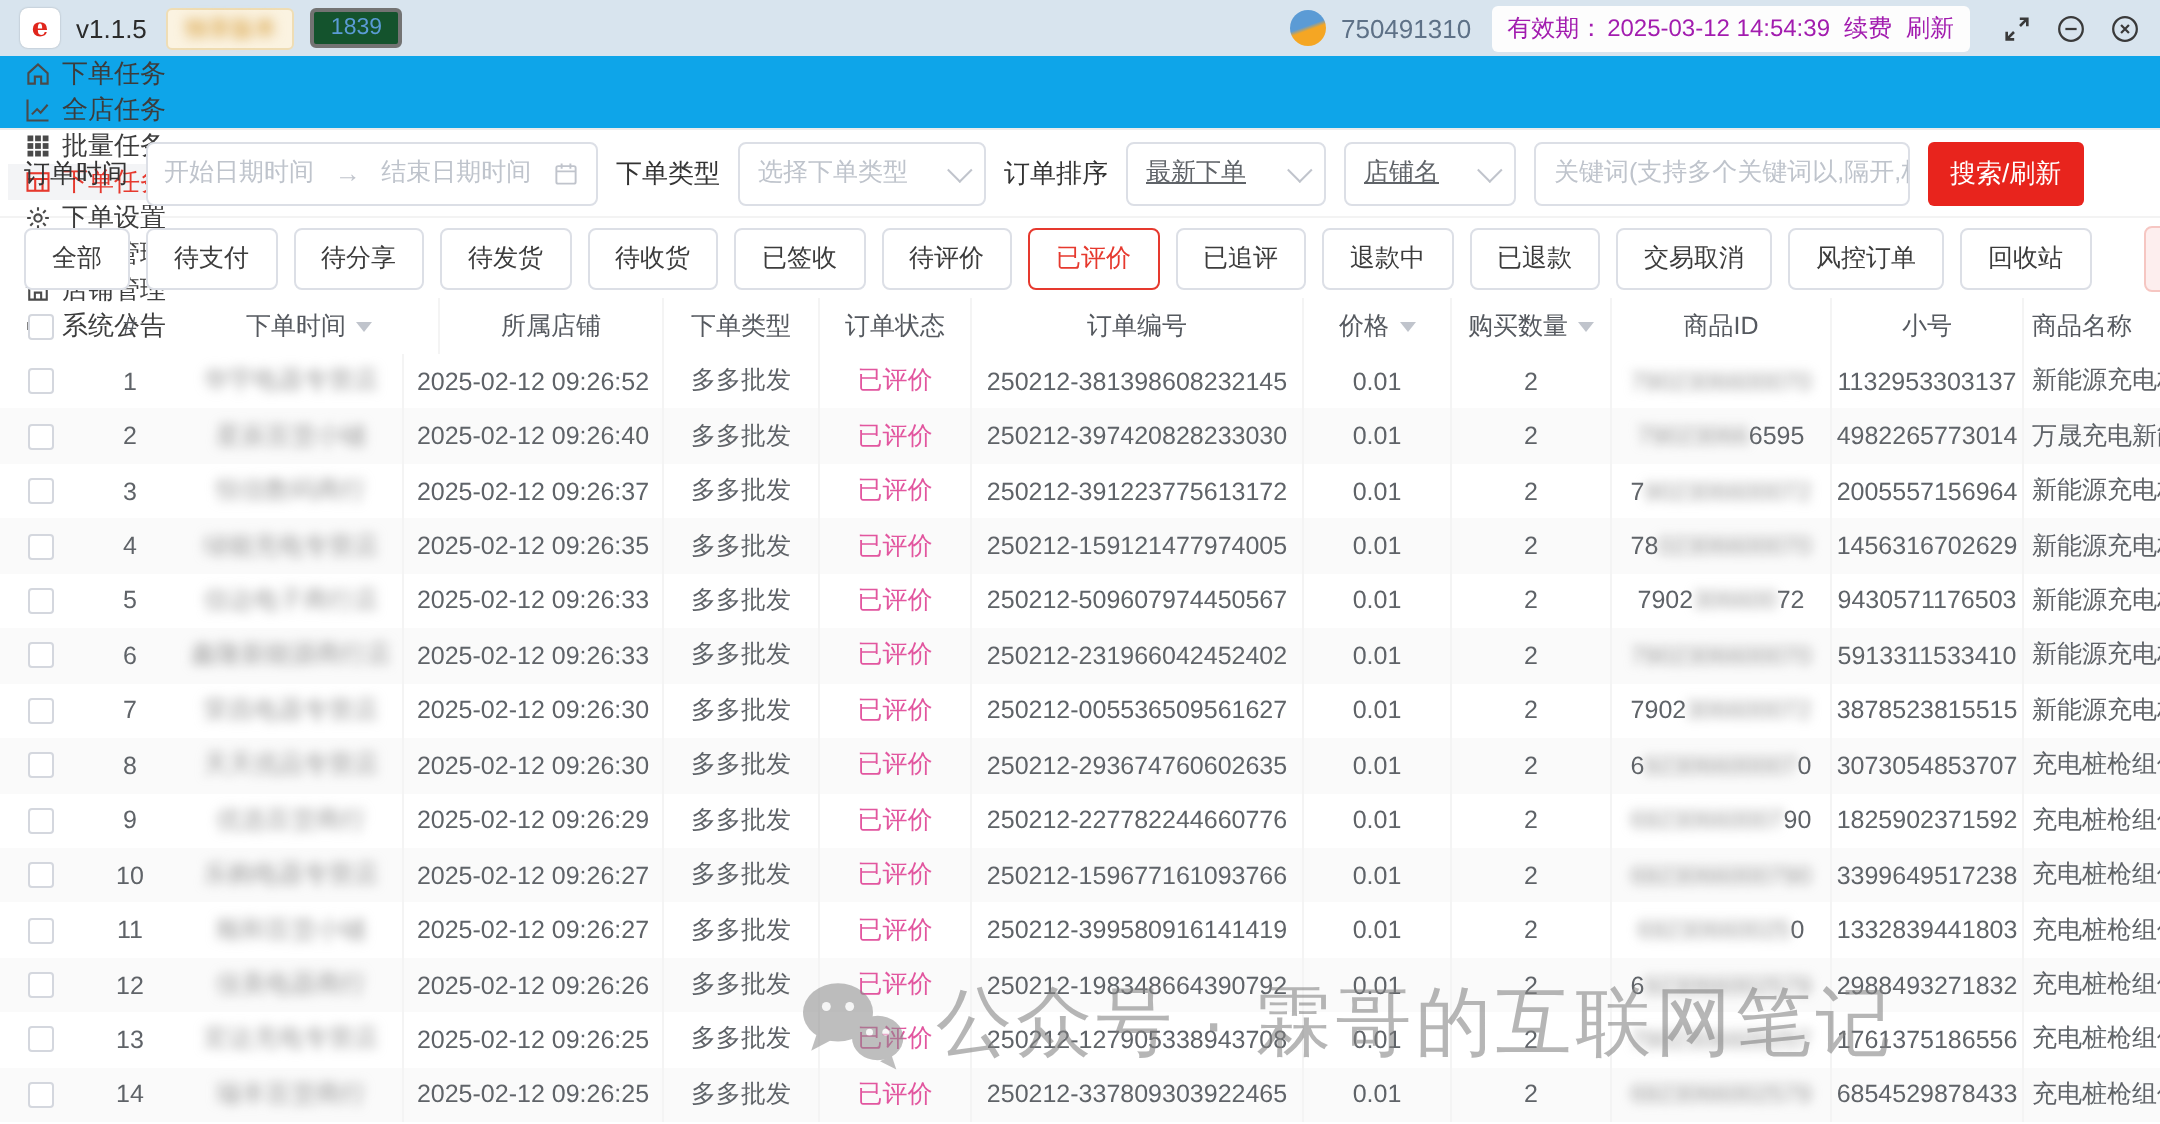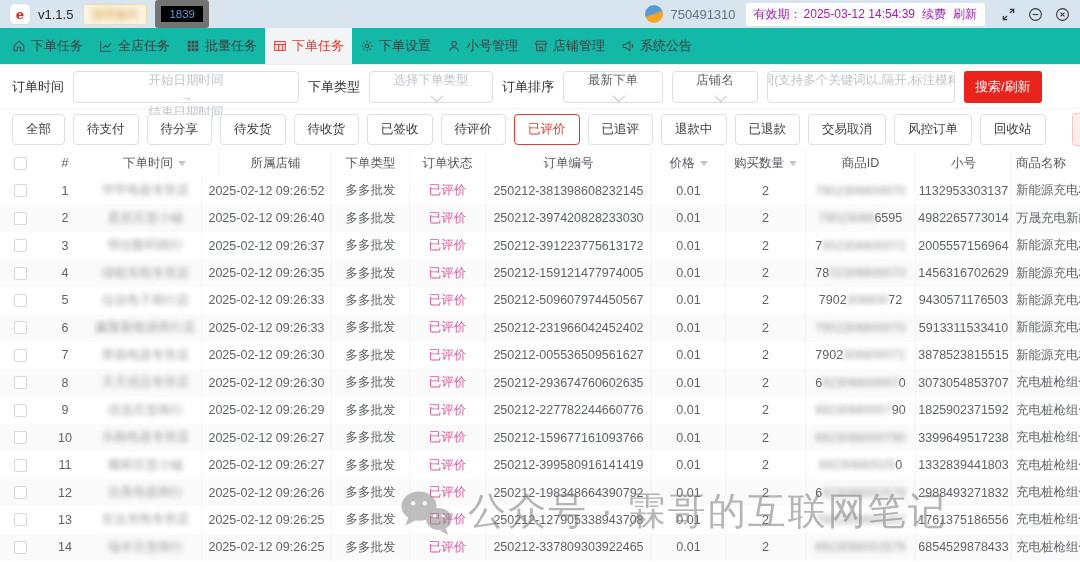--- a/index.html
+++ b/index.html
@@ -7,52 +7,52 @@
   body { font-family:"Liberation Sans","DejaVu Sans",sans-serif; color:#333; }
   .app { position:relative; width:1080px; height:562px; overflow:hidden; background:#fff; }
 
   
   .topbar { height:28px; background:#d8e4ee; display:flex; align-items:center; padding:0 10px; font-size:12.5px; }
   .logo-box { width:20px; height:20px; background:#fff; border-radius:4px; display:flex; align-items:center; justify-content:center; margin-right:8px; box-shadow:0 0 1px rgba(0,0,0,.25); }
   .logo-e { color:#e0261c; font-weight:bold; font-size:13px; font-family:"DejaVu Serif",serif; line-height:1; }
   .ver { font-size:13px; color:#2b2b2b; margin-right:10px; }
   .badge { border-radius:3px; padding:2px 8px; font-size:11.5px; margin-right:8px; }
   .badge.orange { background:#fbf3e1; border:1px solid #efddb4; color:#d3962e; }
-  .badge.blue { background:#000000; border:6px solid #737373; color:#5b9bd5;text-align:right; }
+  .badge.blue { background:#14532d; border:2px solid #737373; color:#5b9bd5;text-align:right; }
   .masked { filter:blur(3px); }
   .masked-soft { filter:blur(2.6px); color:#9a9a9a; }
   .topbar .spacer { flex:1; }
   .avatar { width:18px; height:18px; border-radius:50%; background:linear-gradient(160deg,#5b9bd5 45%,#f5a623 55%); margin-right:7px; }
   .account-id { color:#5e7187; font-size:13px; margin-right:10px; }
   .validity-pill { background:#fdfdfd; border-radius:3px; padding:3px 8px; font-size:12px; color:#a21caf; display:flex; gap:7px; align-items:center; }
   .pill-link { cursor:pointer; }
   .win-icons { display:flex; align-items:center; gap:12px; margin-left:16px; color:#3a3a3a; }
   .win-icons .wicon { width:15px; height:15px; display:inline-block; }
   .win-icons svg { width:100%; height:100%; }
 
   
-  .nav { height:37px; background:#14b8a6; border-bottom:1px solid #ececec; display:flex; align-items:stretch; padding-left:4px; }
+  .nav { height:37px; background:#0ea5e9; border-bottom:1px solid #ececec; display:flex; align-items:stretch; padding-left:4px;flex-direction:column; }
   .nav-item { width:87px; display:flex; align-items:center; justify-content:center; gap:5px; font-size:13px; color:#3c3c3c; cursor:pointer; }
   .nav-item .nicon { width:14px; height:14px; display:inline-block; color:#4a4a4a; }
   .nav-item .nicon svg { width:100%; height:100%; }
   .nav-item.active { background:#f3f4f6; color:#e6392e; }
   .nav-item.active .nicon { color:#e6392e; }
 
   
   .filters { height:44px; display:flex; align-items:center; gap:9px; padding:0 12px; border-bottom:1px solid #f3f3f3; }
   .flabel { font-size:13px; color:#333; white-space:nowrap; }
-  .ctrl { height:32px; border:1px solid #dcdfe6; border-radius:4px; background:#fff; display:flex; align-items:center; font-size:12.5px; color:#bfc4cc;flex-direction:column; }
+  .ctrl { height:32px; border:1px solid #dcdfe6; border-radius:4px; background:#fff; display:flex; align-items:center; font-size:12.5px; color:#bfc4cc; }
   .date-range { width:226px; justify-content:space-between; padding:0 8px; }
   .date-range .ph { color:#bfc4cc; }
   .date-range .arrow { color:#c0c4cc; font-size:13px; }
   .cicon { width:14px; height:14px; color:#c0c4cc; }
   .cicon svg { width:100%; height:100%; }
   .select { justify-content:space-between; padding:0 9px; }
   .select .val { color:#bfc4cc; }
-  .select.filled .val { color:#5f6368; }
+  .select.filled .val { color:#5f6368;text-decoration:underline; }
   .chev { width:9px; height:9px; border-right:1.4px solid #c0c4cc; border-bottom:1.4px solid #c0c4cc; transform:rotate(45deg) translateY(-2px); margin-left:8px; }
   .kw-input { width:188px; padding:0 9px; overflow:hidden; white-space:nowrap; }
   .btn-search { height:32px; background:#e8241d; color:#fff; font-size:13px; border:none; border-radius:3px; padding:0 11px; cursor:pointer; white-space:nowrap; }
 
   
   .status-row { height:40px; display:flex; align-items:center; padding:0 12px; gap:8px; }
   .stab { border:1px solid #dcdfe6; border-radius:4px; background:#fff; font-size:12.5px; color:#3c3c3c; padding:6px 13px; cursor:pointer; white-space:nowrap; }
   .stab.active { color:#e6392e; border-color:#e6392e; }
   .info-ic { width:17px; height:17px; margin-left:2px; }
   .info-ic svg { width:100%; height:100%; }

